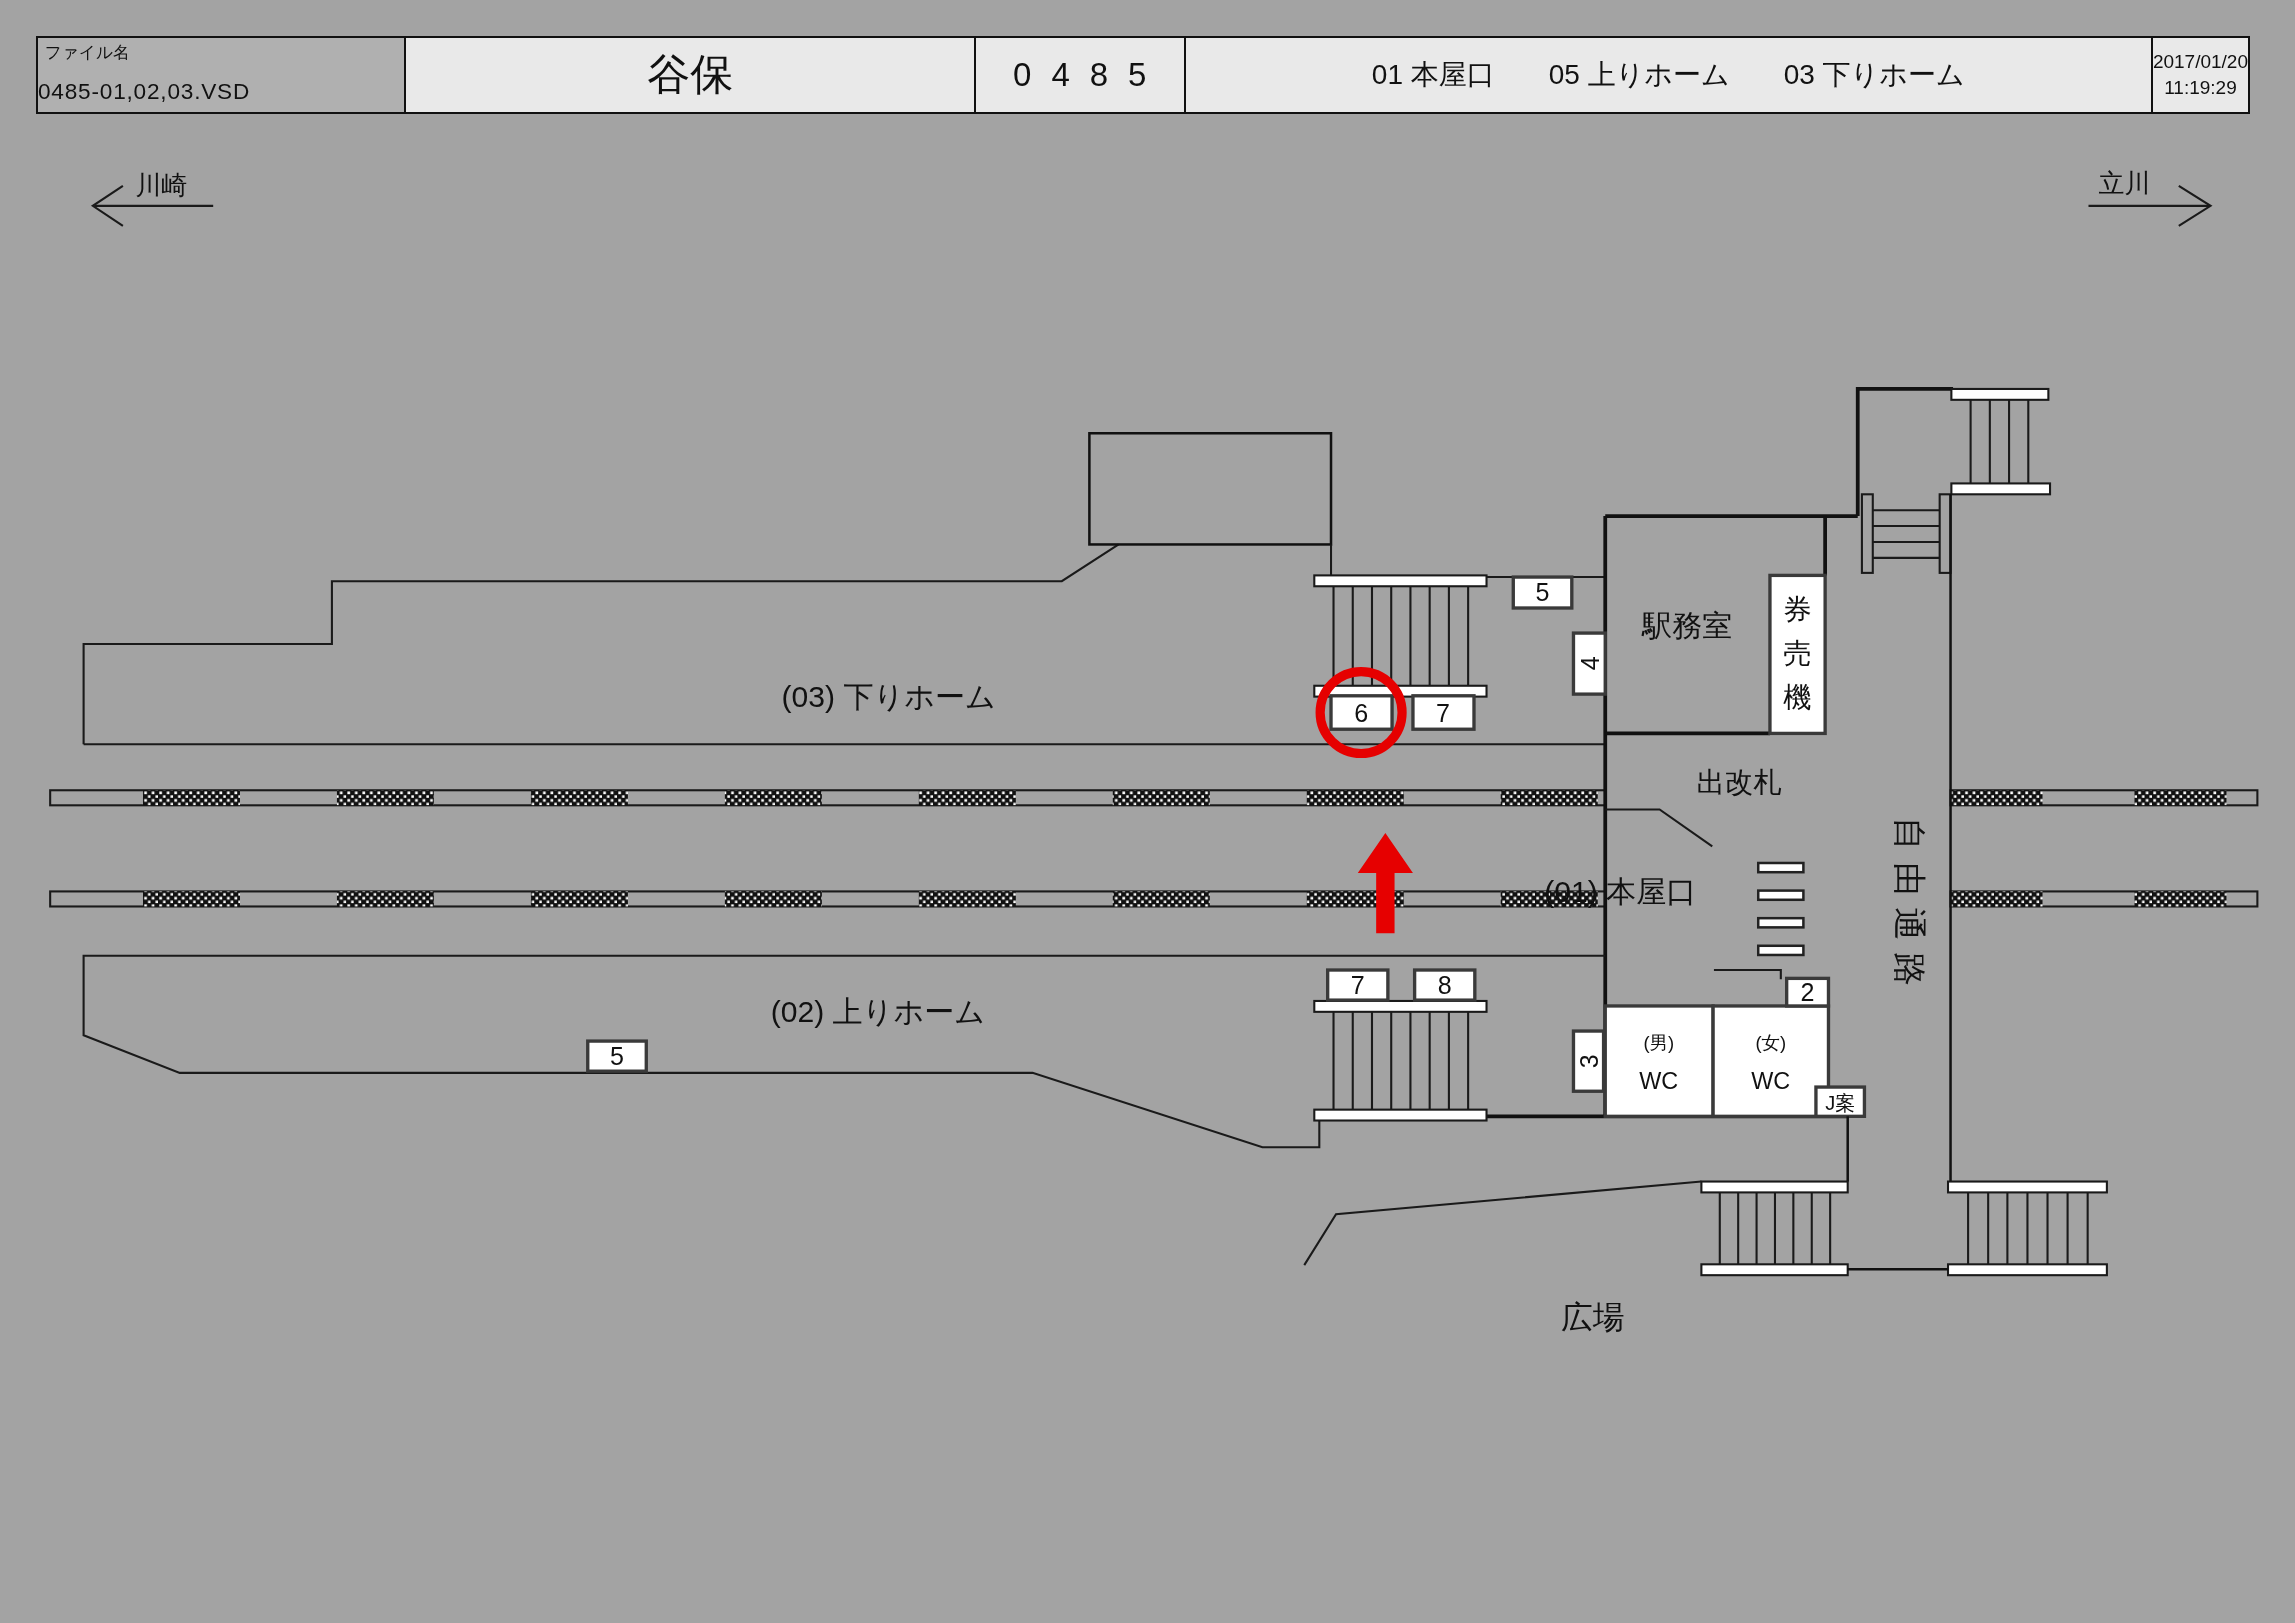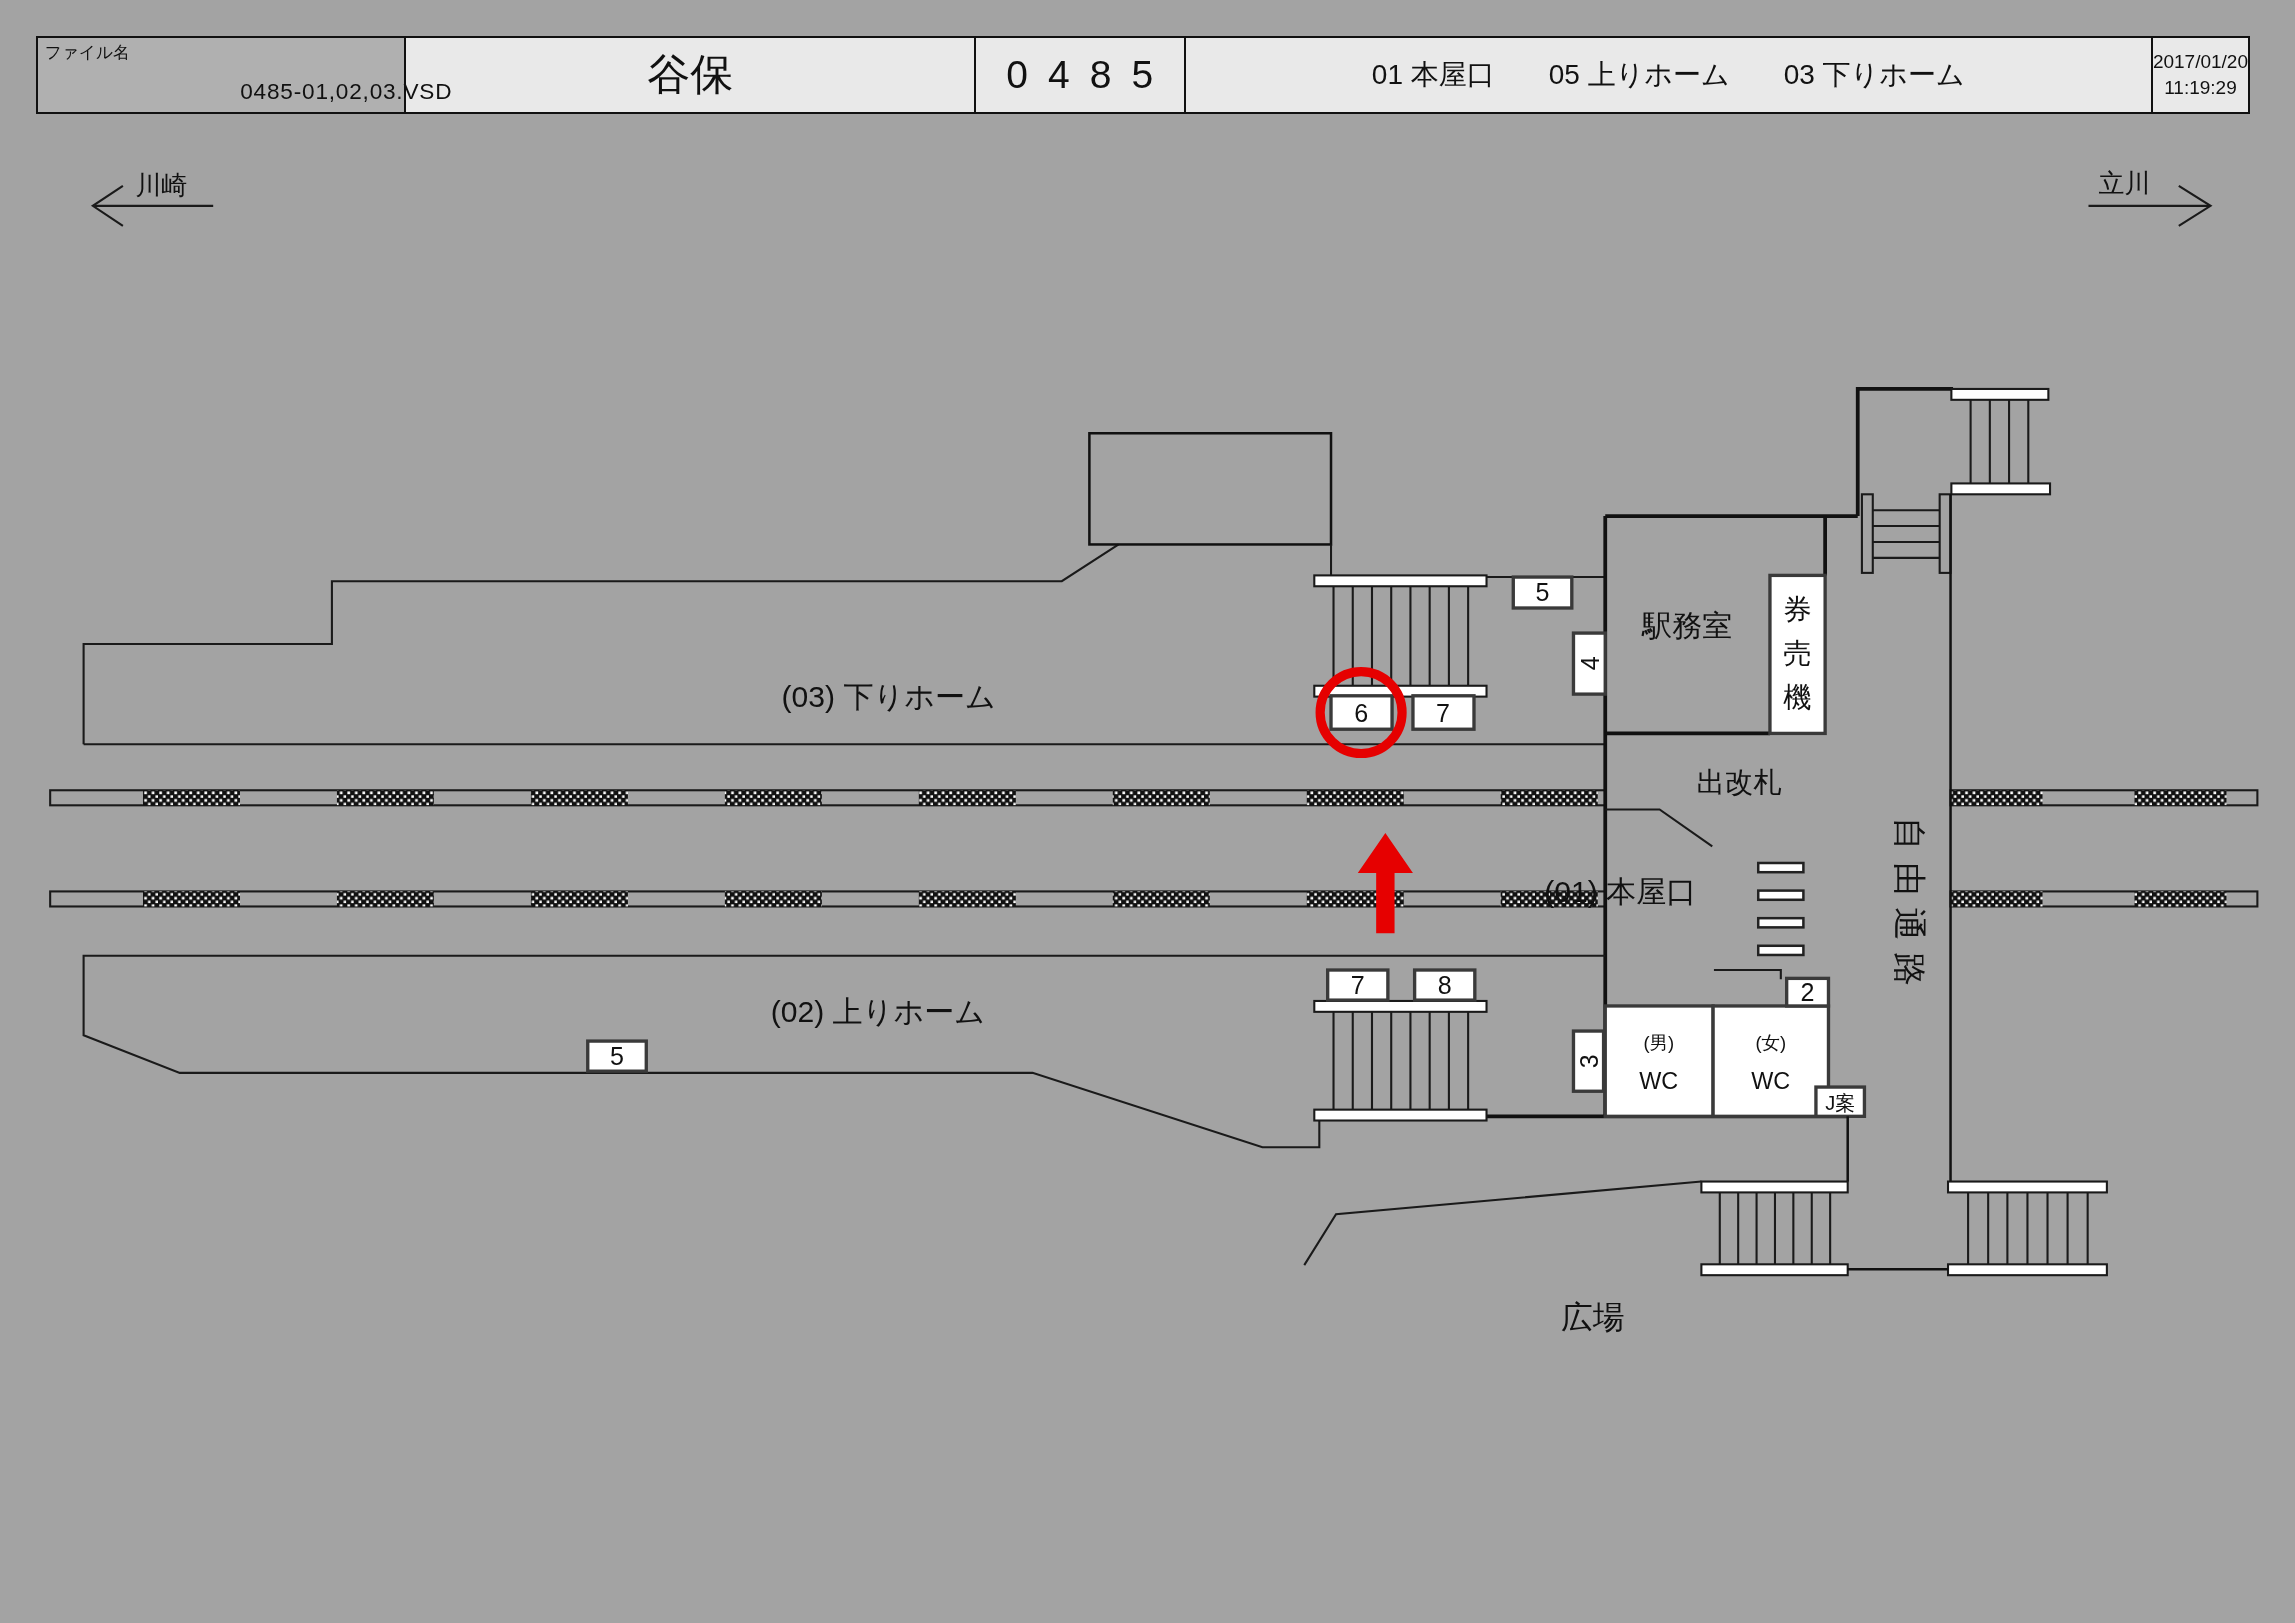--- a/index.html
+++ b/index.html
@@ -6,23 +6,23 @@
   .stage{position:relative;width:2295px;height:1624px;background:#a3a3a3;
          font-family:"Liberation Sans","DejaVu Sans",sans-serif;color:#111;overflow:hidden;}
   
   .header{position:absolute;left:36px;top:36px;width:2214px;height:78px;
           border:2.5px solid #111;display:flex;box-sizing:border-box;background:#e9e9e9;}
   .hcell{box-sizing:border-box;border-right:2.5px solid #111;display:flex;
          align-items:center;justify-content:center;background:#e9e9e9;}
   .hcell:last-child{border-right:none;}
   .c-file{width:375px;background:#b0b0b0;position:relative;}
   .c-file .flabel{position:absolute;top:3.3px;left:6.7px;font-size:16.7px;}
-  .c-file .fname{position:absolute;bottom:6.7px;left:0;width:100%;text-align:right;font-size:22.6px;letter-spacing:0.8px;padding-left:48px;}
+  .c-file .fname{position:absolute;bottom:6.7px;left:0;width:100%;text-align:left;font-size:22.6px;letter-spacing:0.8px;}
   .c-station{width:580px;font-size:43px;font-weight:normal;}
-  .c-code{width:213px;font-size:39px;letter-spacing:20px;padding-left:20px;}
+  .c-code{width:213px;font-size:33px;letter-spacing:20px;padding-left:20px;}
   .c-areas{width:985px;font-size:28px;gap:54px;}
   .c-date{flex:1;flex-direction:column;font-size:19px;line-height:1.35;text-align:center;}
   svg{position:absolute;left:0;top:0;}
   svg .ln{stroke:#1a1a1a;stroke-width:2.5;fill:none;}
   svg .thick{stroke:#111;stroke-width:4.5;fill:none;}
   svg .mid{stroke:#111;stroke-width:3;fill:none;}
   svg .cap{stroke:#1a1a1a;stroke-width:2.5;fill:#fff;}
   svg .box{stroke:#3a3a3a;stroke-width:4;fill:#fff;}
   svg .gate{stroke:#222;stroke-width:3;fill:#fff;}
   svg text{fill:#111;font-family:"Liberation Sans","DejaVu Sans",sans-serif;}

